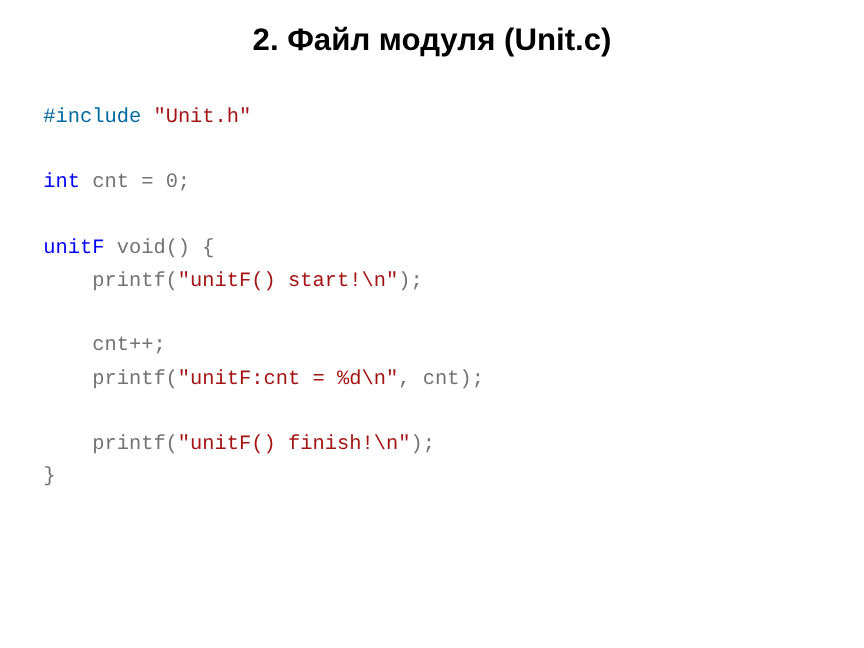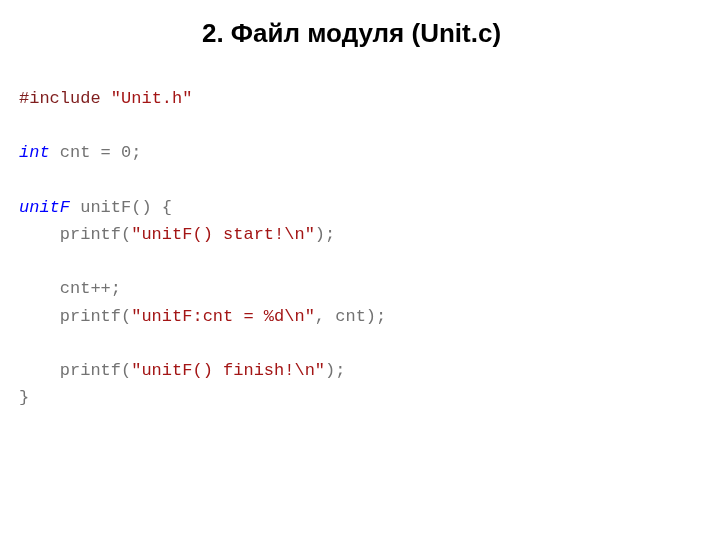--- a/index.html
+++ b/index.html
@@ -8,53 +8,53 @@
     width: 720px;
     height: 540px;
     background: #ffffff;
     font-family: Arial, Helvetica, sans-serif;
     color: #000;
   }
   .slide {
     width: 720px;
     height: 540px;
     box-sizing: border-box;
-    padding: 18px 36px 0 19px;
+    padding: 18px 36px 0 36px;
   }
   .title {
     text-align: center;
     font-weight: bold;
     font-size: 26px;
     margin: 0 0 36px 0;
     font-family: Arial, Helvetica, sans-serif;
   }
   pre.code {
     margin: 0;
     font-family: Consolas, "Courier New", monospace;
     font-size: 17px;
     line-height: 1.6;
     white-space: pre;
   }
-  .tok-pp   { color: #7f1d1d; }  
+  .tok-pp   { color: #0369a1; }  
   .tok-str  { color: #a31515; }  
-  .tok-kw   { color: #0000ff; font-style: italic; }  
+  .tok-kw   { color: #0000ff; }  
   .tok-def  { color: #737373; }  
 </style>
 </head>
 <body>
 
 <div class="slide">
 
   <h1 class="title">2. Файл модуля (Unit.c)</h1>
 
   <pre class="code"><span class="tok-pp">#include</span><span class="tok-def"> </span><span class="tok-str">"Unit.h"</span>
 <span class="tok-def"></span>
 <span class="tok-kw">int</span><span class="tok-def"> cnt = 0;</span>
 <span class="tok-def"></span>
-<span class="tok-kw">unitF</span><span class="tok-def"> unitF() {</span>
+<span class="tok-kw">unitF</span><span class="tok-def"> void() {</span>
 <span class="tok-def">    printf(</span><span class="tok-str">"unitF() start!\n"</span><span class="tok-def">);</span>
 <span class="tok-def"></span>
 <span class="tok-def">    cnt++;</span>
 <span class="tok-def">    printf(</span><span class="tok-str">"unitF:cnt = %d\n"</span><span class="tok-def">, cnt);</span>
 <span class="tok-def"></span>
 <span class="tok-def">    printf(</span><span class="tok-str">"unitF() finish!\n"</span><span class="tok-def">);</span>
 <span class="tok-def">}</span></pre>
 
 </div>
 

